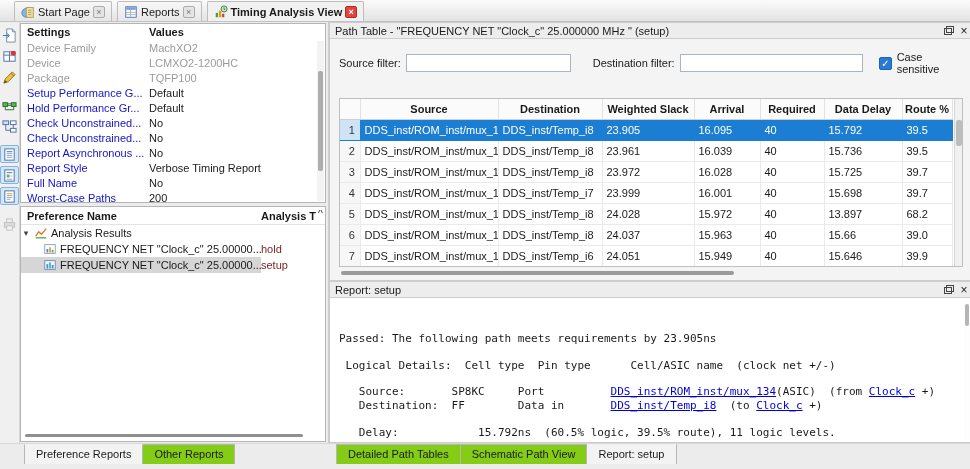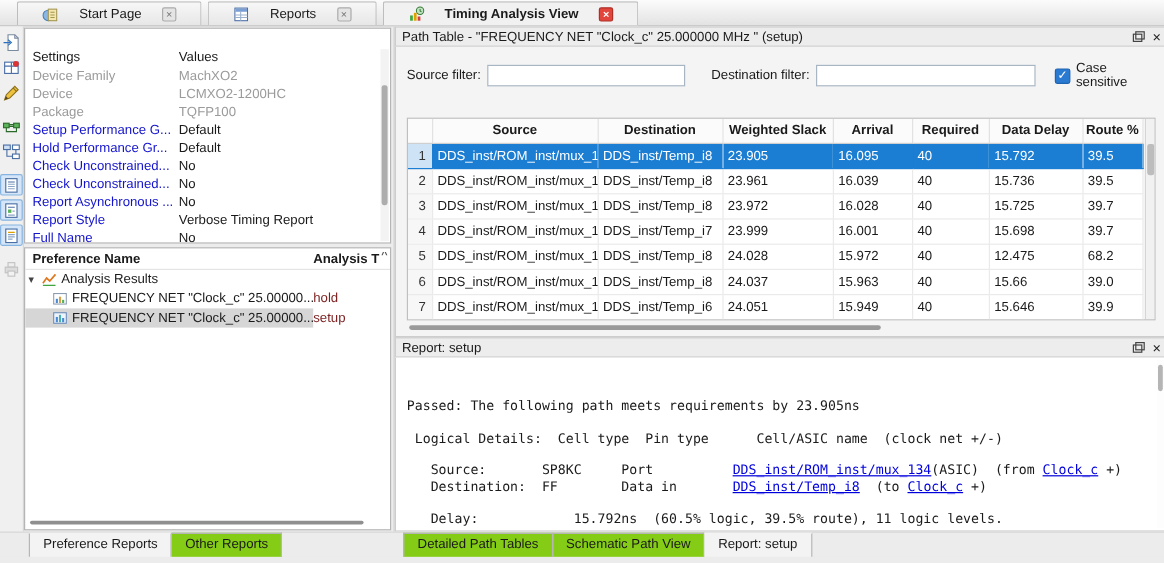--- a/index.html
+++ b/index.html
@@ -2,21 +2,21 @@
 <html><head>
 <meta charset="utf-8">
 <style>
   * { margin:0; padding:0; box-sizing:border-box; }
   html,body { width:970px; height:469px; overflow:hidden; background:#ececec;
     font-family:"Liberation Sans", sans-serif; font-size:11px; color:#1a1a1a; }
 
   
   .tabbar { height:22px; background:linear-gradient(#fbfbfb,#e3e3e3);
     border-bottom:1px solid #c2c2c2; display:flex; align-items:flex-end; padding-left:14px; gap:5px; }
-  .doc-tab { height:20px; display:flex; align-items:center; gap:17px; padding:0 20px;
+  .doc-tab { height:20px; display:flex; align-items:center; gap:3px; padding:0 6px;
     background:linear-gradient(#f7f7f7,#e7e7e7); border:1px solid #bdbdbd; border-bottom:none;
     border-radius:2px 2px 0 0; white-space:nowrap; cursor:default; }
   .doc-tab.active { background:#f1f1f1; font-weight:bold; }
   .tab-icon svg { width:14px; height:14px; display:block; }
   .tab-close { width:12px; height:12px; background:#e4e4e4; border:1px solid #ababab;
     border-radius:2px; font-size:9px; line-height:10px; text-align:center; color:#777; }
   .tab-close.red { background:#e2453c; border-color:#b03028; color:#fff; font-weight:bold; }
 
   
   .main { display:flex; height:421px; }
@@ -24,21 +24,21 @@
     padding-top:4px; display:flex; flex-direction:column; align-items:center; }
   .tool-btn { width:19px; height:18px; margin-bottom:3px; display:flex; align-items:center; justify-content:center; }
   .tool-btn svg { width:15px; height:15px; display:block; }
   .tool-btn.hl { background:#d4e6f8; border:1px solid #86b3e0; border-radius:2px; }
   .tool-btn.dis { opacity:.45; }
   .tool-sep { height:7px; }
 
   .left-panel { width:308px; display:flex; flex-direction:column; padding:1px 2px 1px 0; }
   .settings-box { height:180px; background:#fff; border:1px solid #b5b5b5; overflow:hidden; position:relative; }
   .settings-row { display:flex; height:15px; align-items:center; }
-  .settings-row.hdr-row { height:16px; font-weight:normal;margin-top:16px; }
+  .settings-row.hdr-row { height:16px; font-weight:bold; }
   .s-label { width:128px; padding-left:6px; white-space:nowrap; overflow:hidden; }
   .s-value { flex:1; white-space:nowrap; overflow:hidden; }
   .lbl-edit { color:#1414cc; }
   .ro { color:#9b9b9b; }
   .vscroll { position:absolute; right:1px; top:17px; bottom:1px; width:7px; background:#f3f3f3; }
   .vscroll .thumb { position:absolute; left:1px; width:5px; background:#adadad; border-radius:2px; }
 
   .tree-box { flex:1; margin-top:3px; background:#fff; border:1px solid #b5b5b5; position:relative; overflow:hidden; }
   .tree-header { display:flex; height:18px; align-items:center; font-weight:bold; border-bottom:1px solid #e4e4e4; }
   .th-name { flex:1; padding-left:6px; }
@@ -437,21 +437,21 @@
                 <td>15.698</td>
                 <td>39.7</td>
               </tr>
               <tr>
                 <td class="rowno">5</td>
                 <td>DDS_inst/ROM_inst/mux_134</td>
                 <td>DDS_inst/Temp_i8</td>
                 <td>24.028</td>
                 <td>15.972</td>
                 <td>40</td>
-                <td>12.475</td>
+                <td>13.897</td>
                 <td>68.2</td>
               </tr>
               <tr>
                 <td class="rowno">6</td>
                 <td>DDS_inst/ROM_inst/mux_134</td>
                 <td>DDS_inst/Temp_i8</td>
                 <td>24.037</td>
                 <td>15.963</td>
                 <td>40</td>
                 <td>15.66</td>

